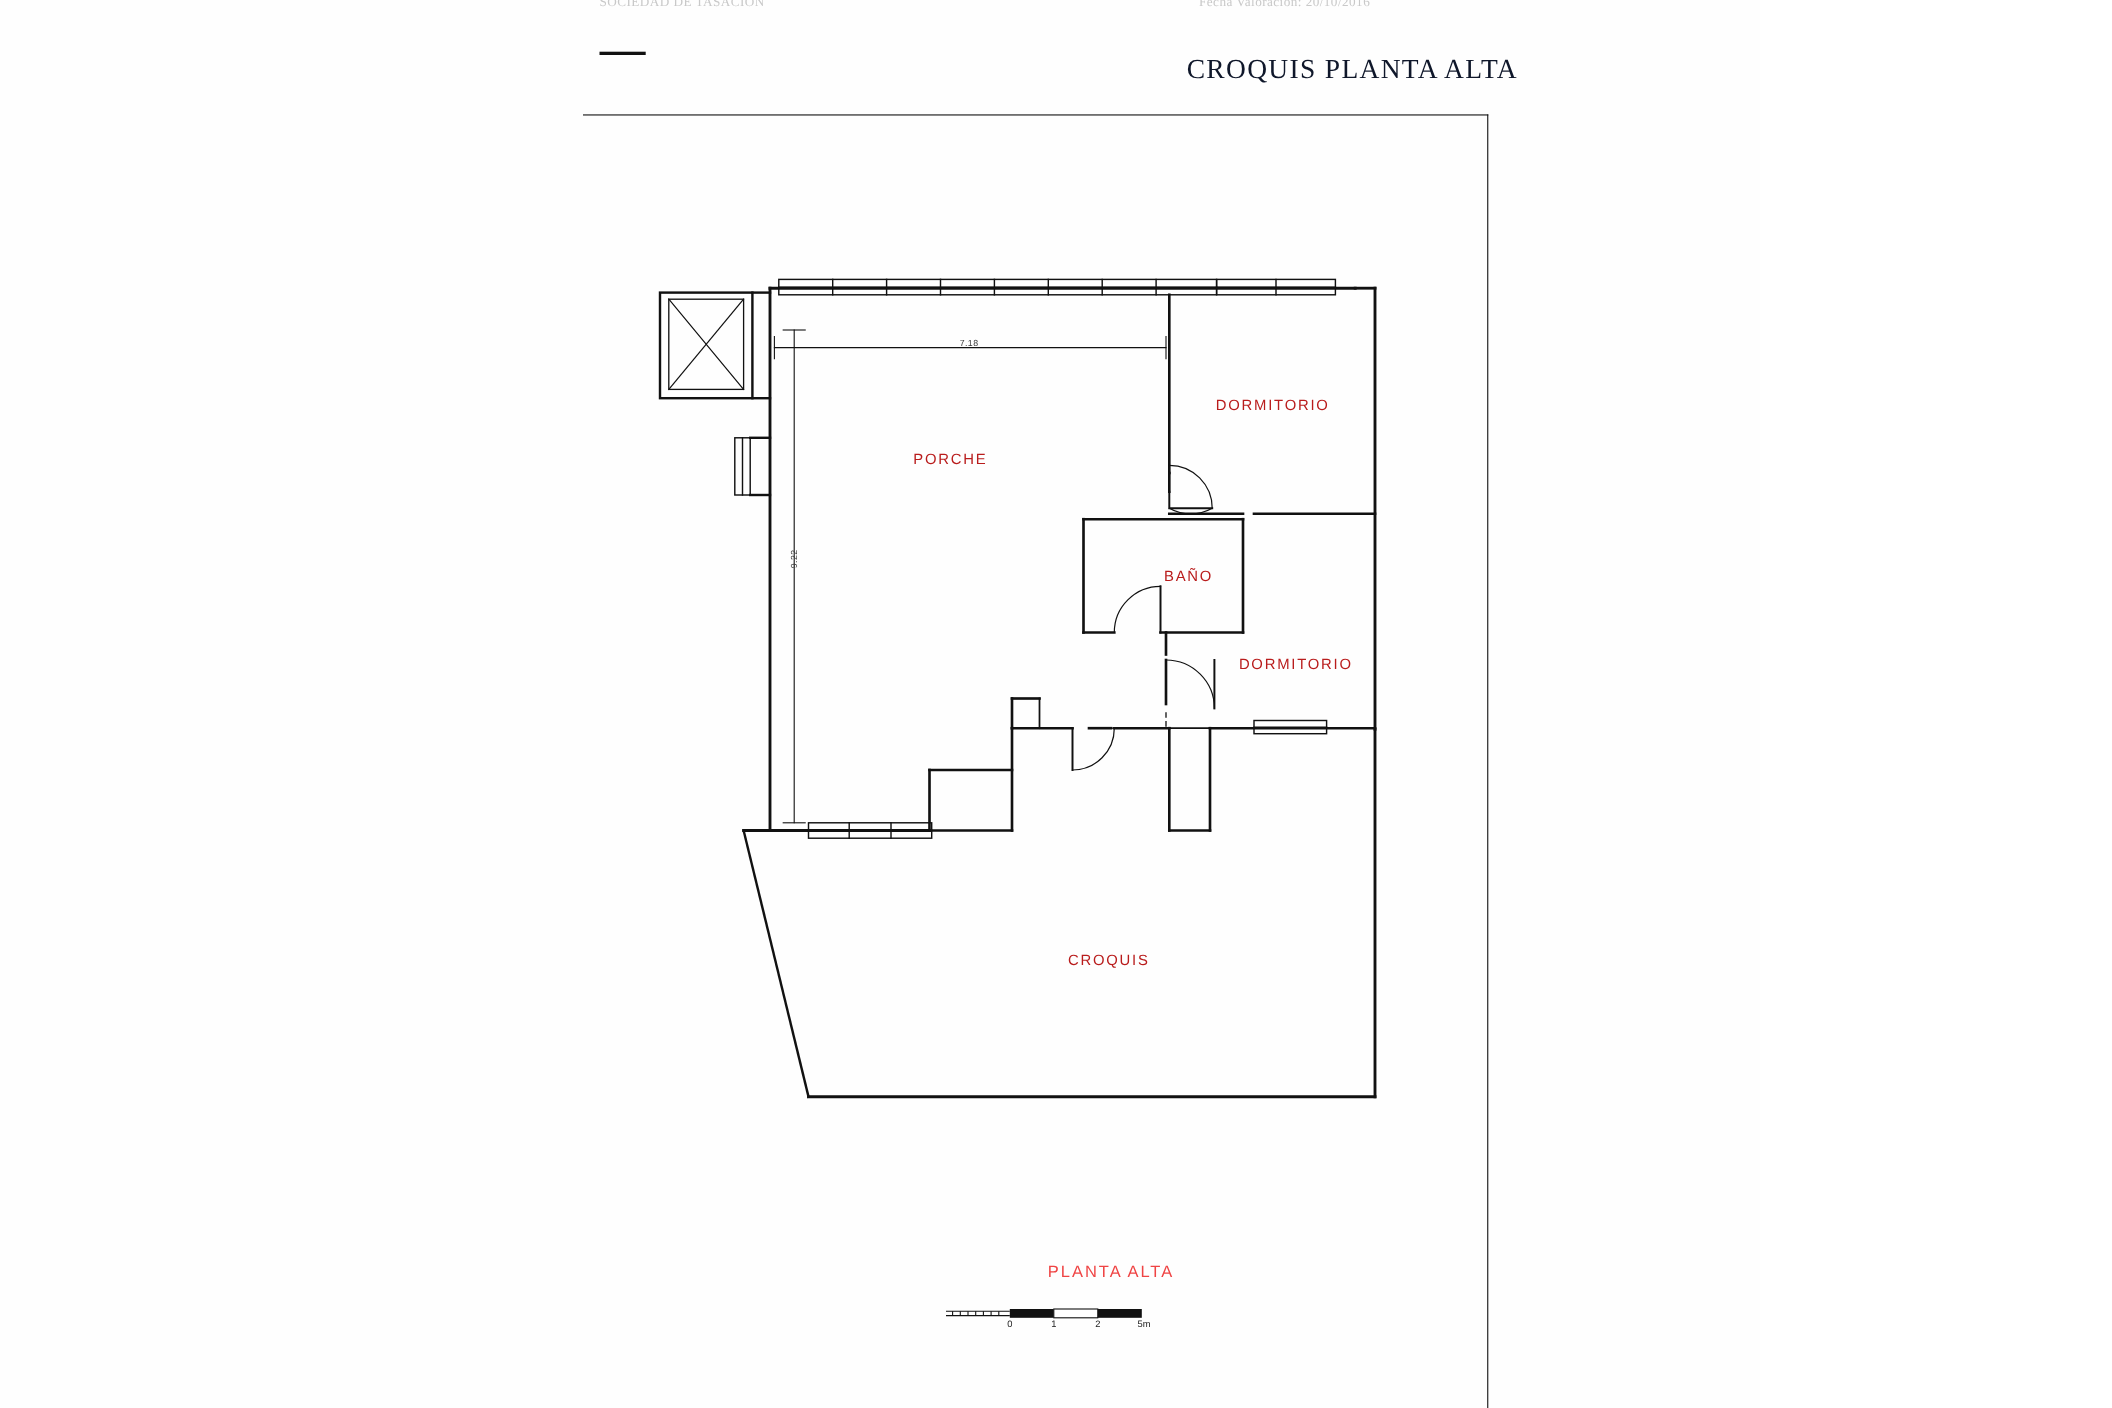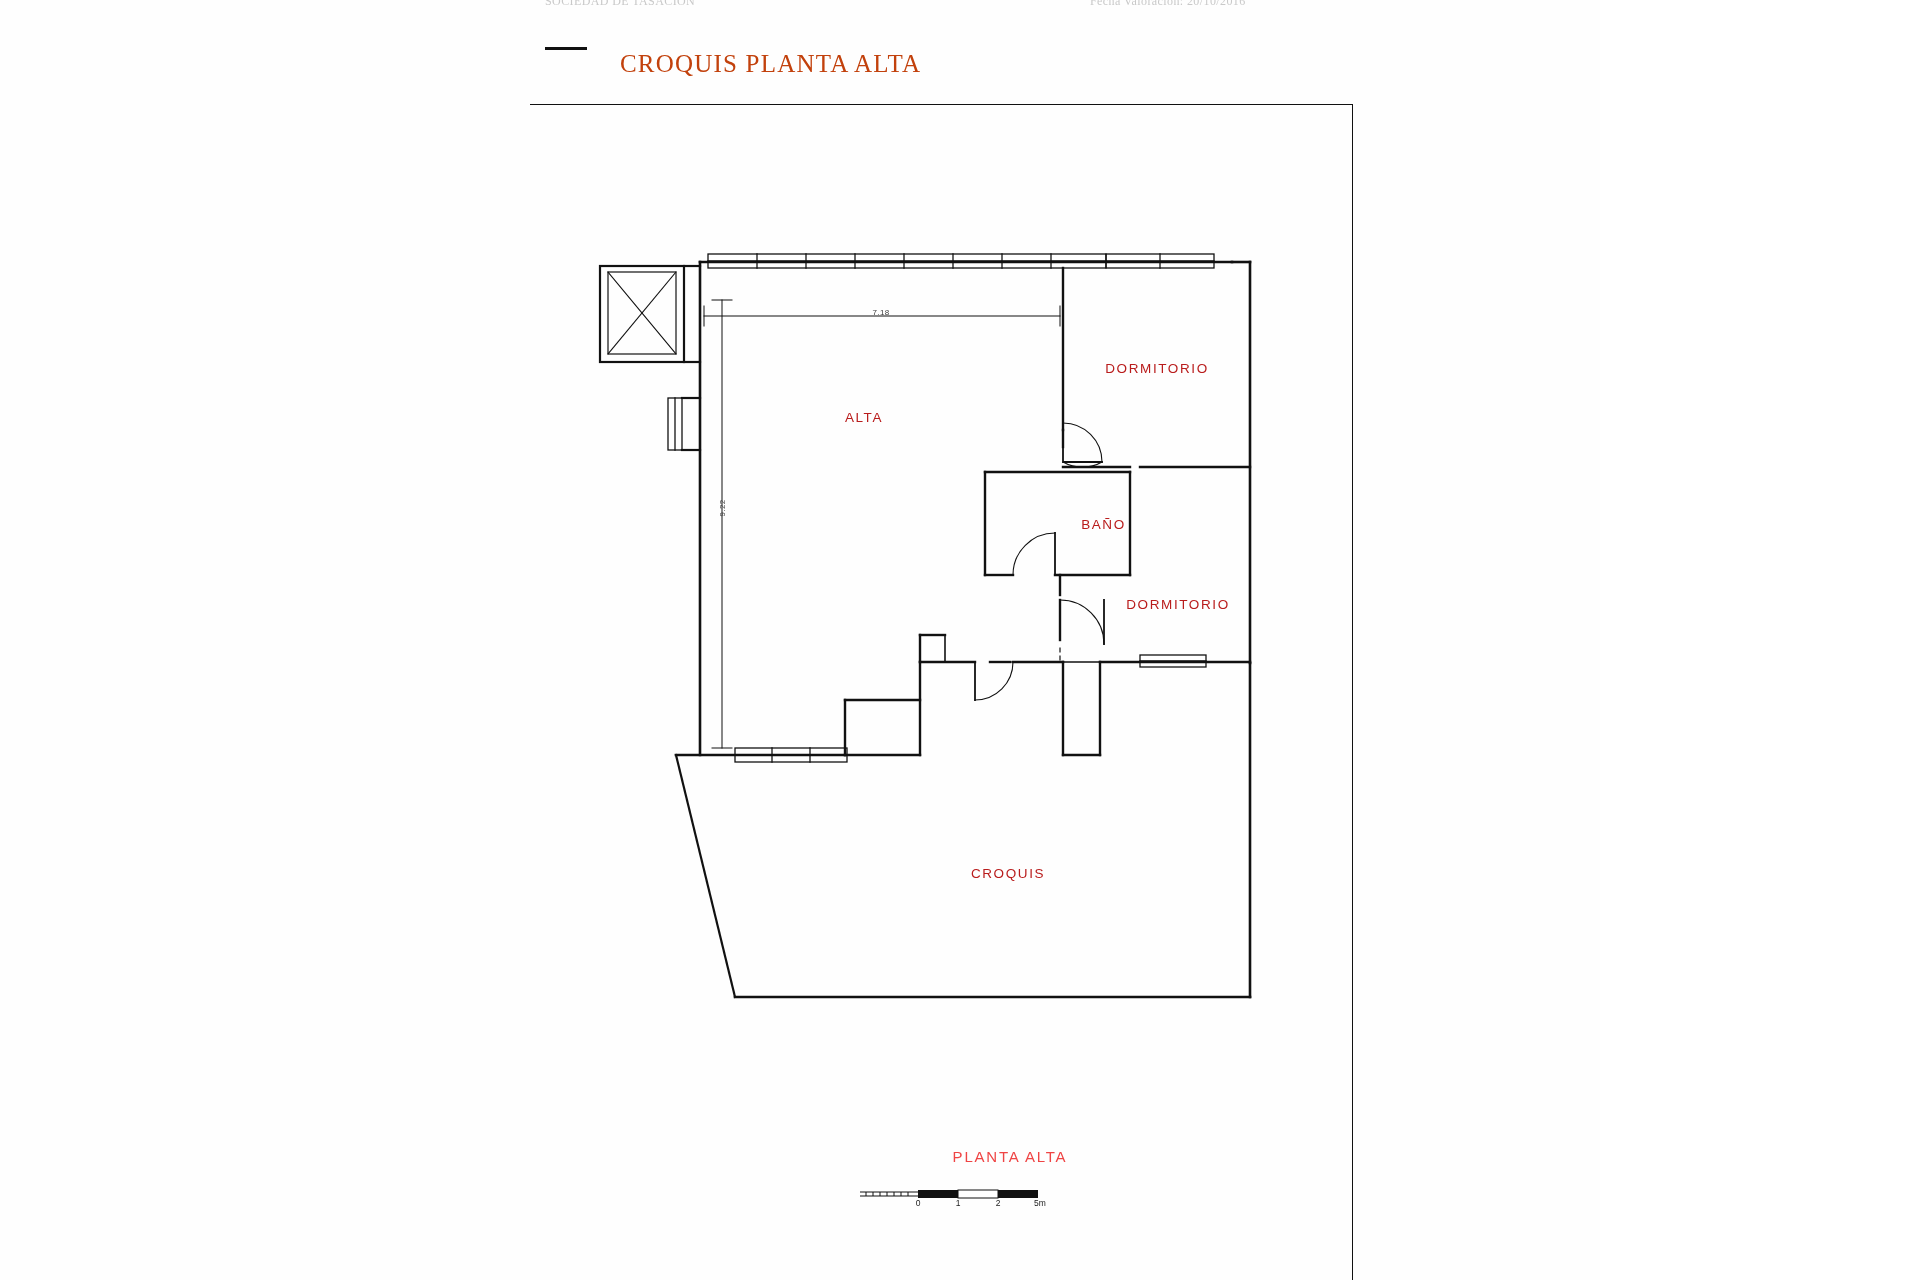--- a/index.html
+++ b/index.html
@@ -42,25 +42,25 @@
     width: 42px;
     height: 0;
     border-top: 3px solid #111;
   }
   
   #title {
     position: absolute;
     left: 620px;
     top: 50px;
     width: 760px;
-    text-align: left;
+    text-align: right;
     font-family: "Liberation Serif", serif;
     font-size: 25px;
     letter-spacing: 1.2px;
-    color: #c2410c;
+    color: #0f172a;
     white-space: nowrap;
   }
   
   #frame-top {
     position: absolute;
     left: 530px;
     top: 104px;
     width: 823px;
     height: 0;
     border-top: 1.6px solid #111;
@@ -263,23 +263,23 @@
         <line x1="704" y1="306" x2="704" y2="326"></line>
         <line x1="1060" y1="306" x2="1060" y2="326"></line>
 
         <line x1="722" y1="300" x2="722" y2="748"></line>
         <line x1="712" y1="300" x2="732" y2="300"></line>
         <line x1="712" y1="748" x2="732" y2="748"></line>
       </g>
     </g>
   </svg>
 
-  <div class="room-label" style="left:864px; top:417px;">ALTA</div>
+  <div class="room-label" style="left:864px; top:417px;">PORCHE</div>
   <div class="room-label" style="left:1157px; top:368px;">DORMITORIO</div>
-  <div class="room-label" style="left:1096px; top:524px;padding-left:15px;">BAÑO</div>
+  <div class="room-label" style="left:1073px; top:524px;padding-left:15px;">BAÑO</div>
   <div class="room-label" style="left:1178px; top:604px;">DORMITORIO</div>
   <div class="room-label" style="left:1008px; top:873px;">CROQUIS</div>
 
   <div class="dim-label" style="left:881px; top:312px;">7.18</div>
   <div class="dim-label vertical" style="left:722px; top:508px;">9.22</div>
 
   <div id="caption">PLANTA ALTA</div>
 
   <div id="scalebar">
     <svg width="240" height="26" viewBox="0 0 240 26" xmlns="http://www.w3.org/2000/svg">

